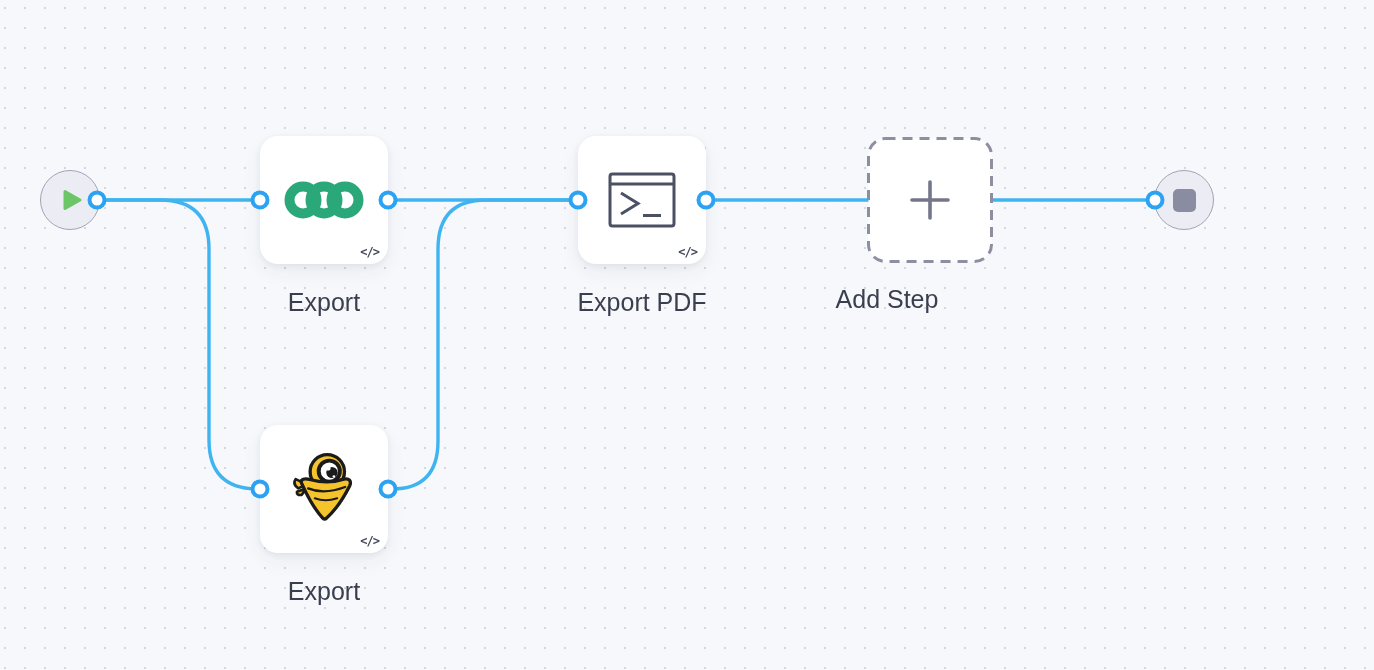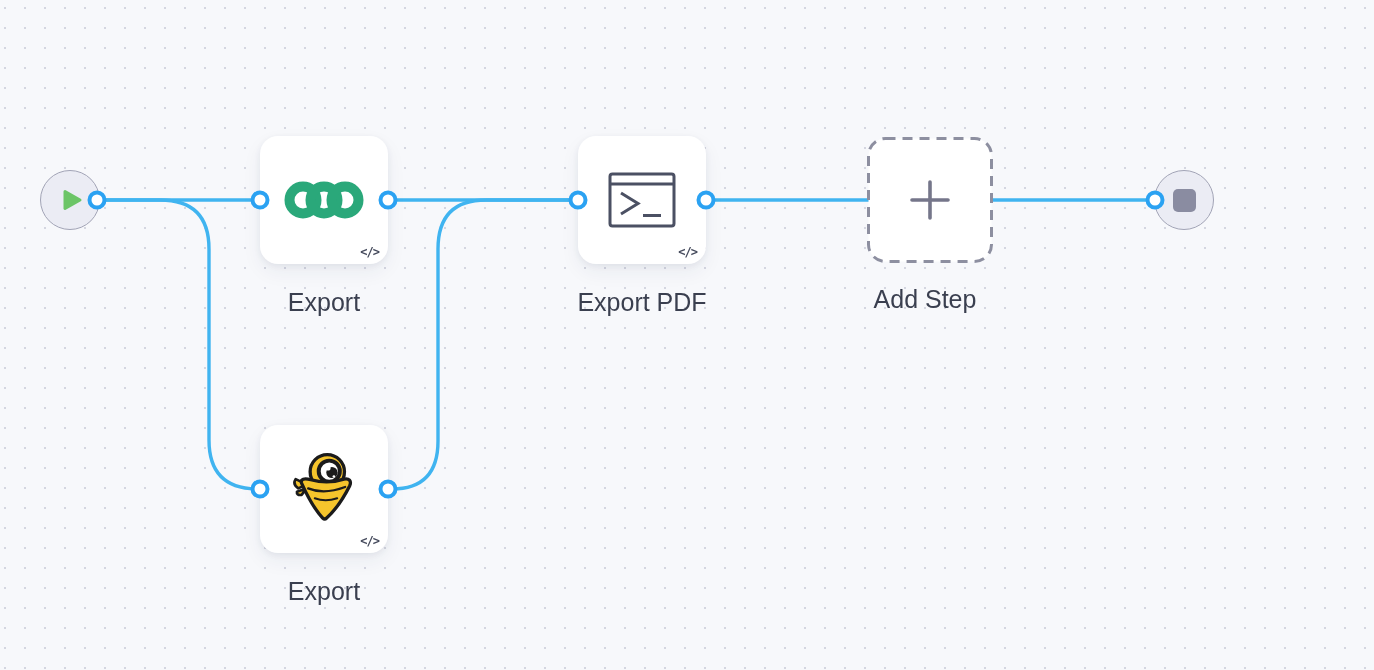--- a/index.html
+++ b/index.html
@@ -171,21 +171,21 @@
     <svg width="126" height="126" viewBox="0 0 126 126">
       <rect x="1.5" y="1.5" width="123" height="123" rx="17" fill="#ffffff" stroke="#8d8fa0" stroke-width="3" stroke-dasharray="10 7"></rect>
     </svg>
     <svg class="plus" width="44" height="44" viewBox="0 0 44 44">
       <g stroke="#75768a" stroke-width="3.6" stroke-linecap="round">
         <line x1="22" y1="4" x2="22" y2="40"></line>
         <line x1="4" y1="22" x2="40" y2="22"></line>
       </g>
     </svg>
   </div>
-  <div class="node-label" style="left:925px; top:285px;text-align:center;">Add Step</div>
+  <div class="node-label" style="left:887px; top:285px;text-align:center;">Add Step</div>
 
   <div class="endpoint" style="left:1154px; top:170px;">
     <div class="stop-square"></div>
   </div>
 
   <div class="port" style="left:97px;  top:200px;"></div>
   <div class="port" style="left:260px; top:200px;"></div>
   <div class="port" style="left:388px; top:200px;"></div>
   <div class="port" style="left:578px; top:200px;"></div>
   <div class="port" style="left:706px; top:200px;"></div>

